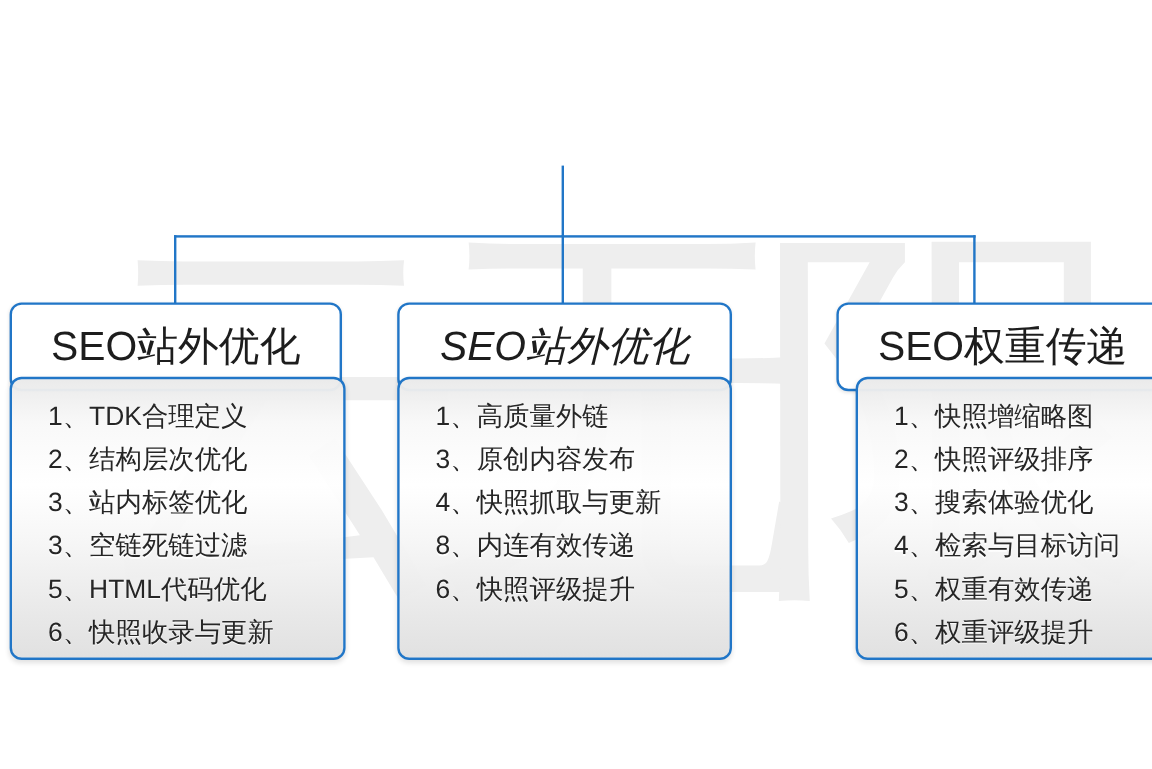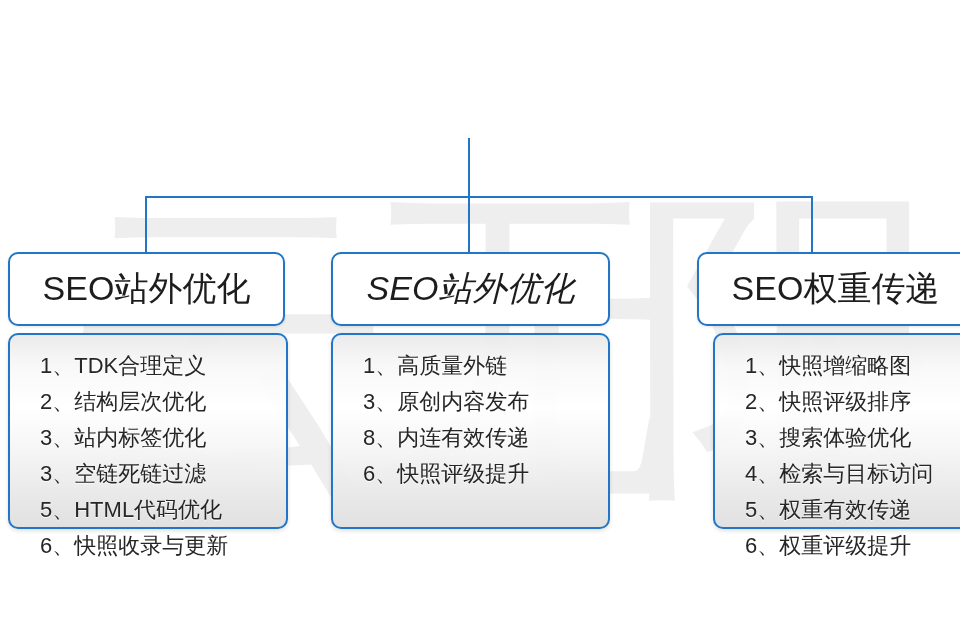--- a/index.html
+++ b/index.html
@@ -49,21 +49,21 @@
   }
   .node-root{left:329px;top:63px;width:281px;height:76px;}
   .node-h1{left:8px;  top:252px;width:277px;height:74px;}
   .node-h2{left:331px;top:252px;width:279px;height:74px;font-style:italic;}
   .node-h3{left:673px;top:252px;width:277px;height:74px;margin-left:24px;}
 
   
   .panel{
     position:absolute;
     box-sizing:border-box;
-    top:333px;height:196px;
+    top:314px;height:236px;
     border:2px solid #2176c7;
     border-radius:10px;
     background:linear-gradient(180deg,
       rgba(234,234,234,.97) 0%,
       rgba(248,248,248,.95) 16%,
       rgba(255,255,255,.93) 38%,
       rgba(246,246,246,.95) 58%,
       rgba(233,233,233,.97) 82%,
       rgba(224,224,224,.97) 100%);
     padding:13px 6px 0 30px;
@@ -105,20 +105,21 @@
     <div class="panel-item">2、结构层次优化</div>
     <div class="panel-item">3、站内标签优化</div>
     <div class="panel-item">3、空链死链过滤</div>
     <div class="panel-item">5、HTML代码优化</div>
     <div class="panel-item">6、快照收录与更新</div>
   </div>
 
   <div class="panel panel-2">
     <div class="panel-item">1、高质量外链</div>
     <div class="panel-item">3、原创内容发布</div>
+    <div class="panel-item">4、快照抓取与更新</div>
     <div class="panel-item">8、内连有效传递</div>
     <div class="panel-item">6、快照评级提升</div>
   </div>
 
   <div class="panel panel-3">
     <div class="panel-item">1、快照增缩略图</div>
     <div class="panel-item">2、快照评级排序</div>
     <div class="panel-item">3、搜索体验优化</div>
     <div class="panel-item">4、检索与目标访问</div>
     <div class="panel-item">5、权重有效传递</div>

